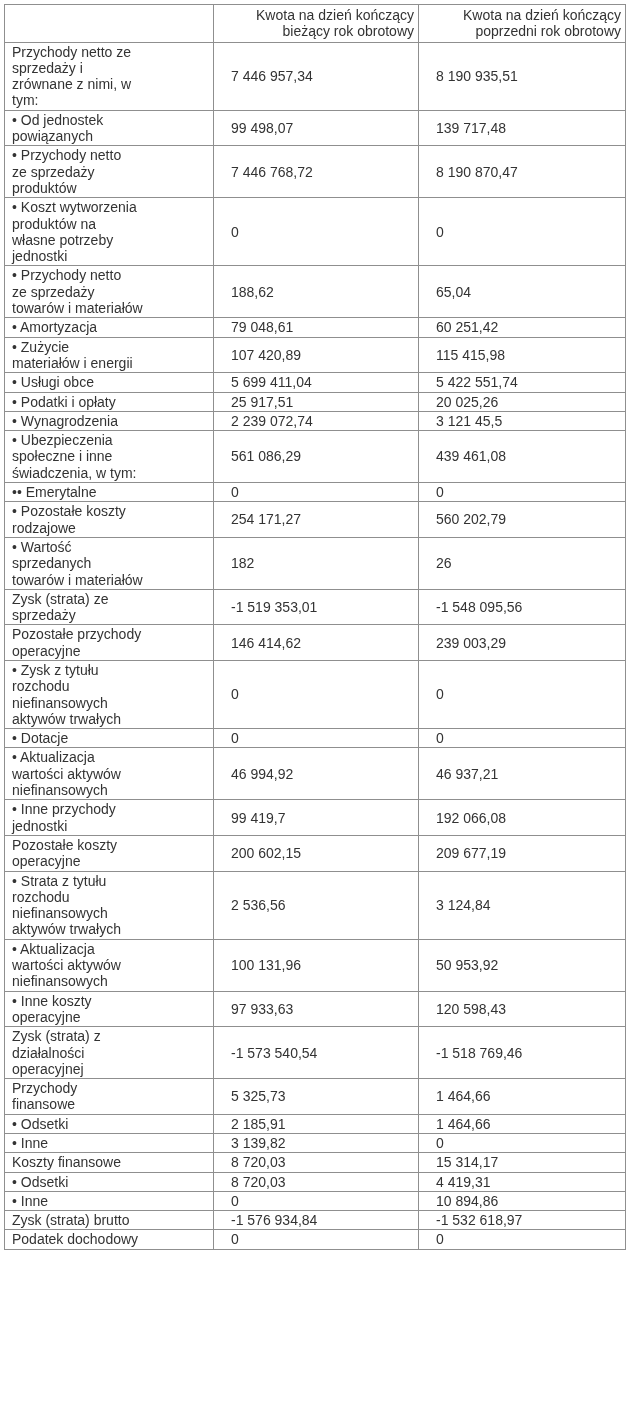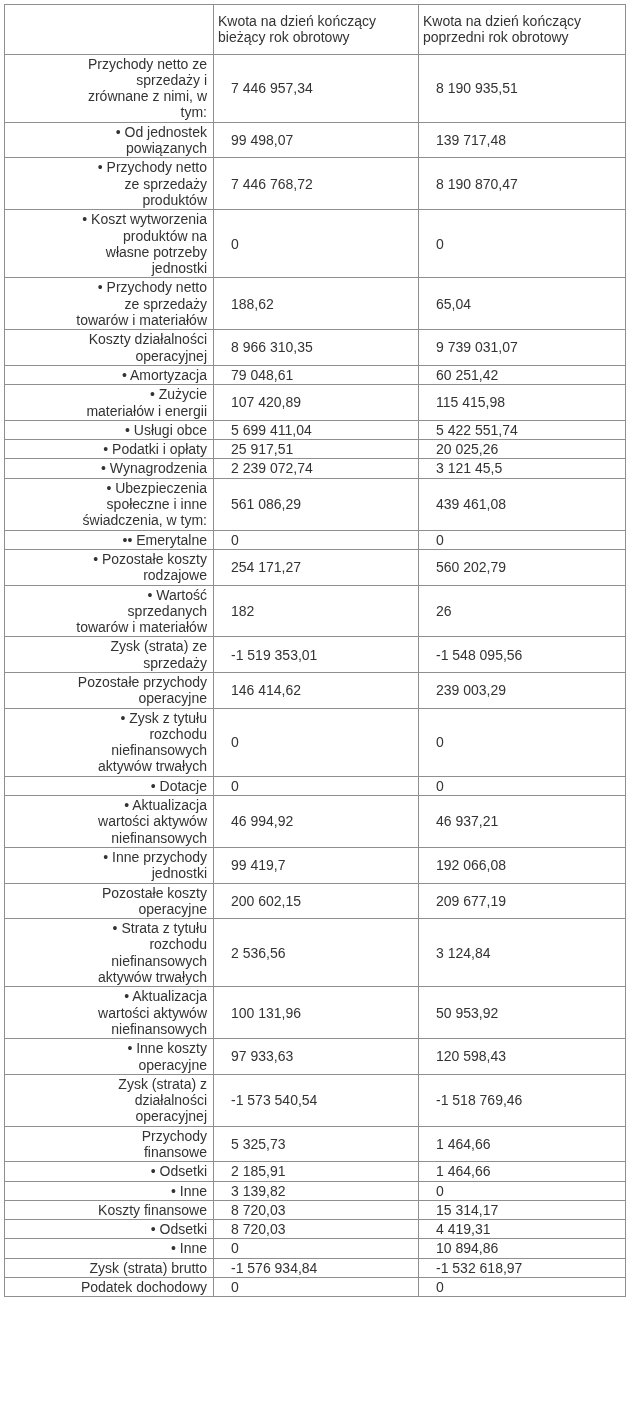--- a/index.html
+++ b/index.html
@@ -30,28 +30,28 @@
   table.fin-table td{
     border:1px solid var(--border);
     font-size:14px;
     line-height:16.3px;
     vertical-align:middle;
     color:var(--text);
     box-sizing:border-box;
   }
   table.fin-table th{
     font-weight:normal;
-    text-align:left;
-    padding:8px 4px;
+    text-align:right;
+    padding:2px 4px;
     white-space:pre-line;
   }
   td.label-cell{
     padding:1px 6px 1px 7px;
     white-space:pre-line;
-    text-align:right;
+    text-align:left;
     margin-top:12px;
   }
   td.value-cell{
     padding:1px 4px 1px 17px;
     text-align:left;
     white-space:nowrap;
     overflow:hidden;
   }
 </style>
 </head>
@@ -104,26 +104,20 @@
         <td class="value-cell">0</td>
       </tr>
       <tr>
         <td class="label-cell">• Przychody netto
 ze sprzedaży
 towarów i materiałów</td>
         <td class="value-cell">188,62</td>
         <td class="value-cell">65,04</td>
       </tr>
       <tr>
-        <td class="label-cell">Koszty działalności
-operacyjnej</td>
-        <td class="value-cell">8 966 310,35</td>
-        <td class="value-cell">9 739 031,07</td>
-      </tr>
-      <tr>
         <td class="label-cell">• Amortyzacja</td>
         <td class="value-cell">79 048,61</td>
         <td class="value-cell">60 251,42</td>
       </tr>
       <tr>
         <td class="label-cell">• Zużycie
 materiałów i energii</td>
         <td class="value-cell">107 420,89</td>
         <td class="value-cell">115 415,98</td>
       </tr>

